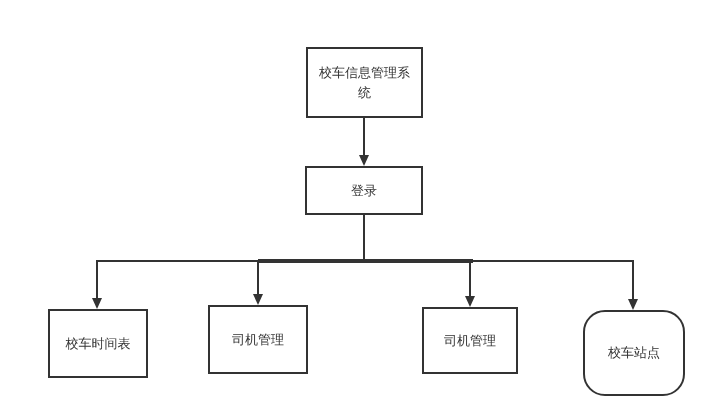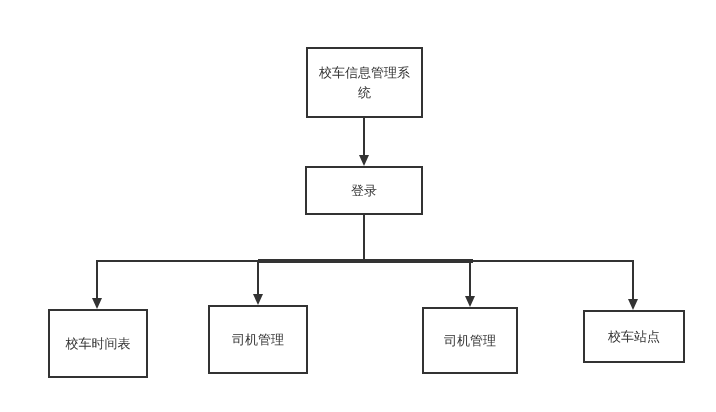--- a/index.html
+++ b/index.html
@@ -64,21 +64,21 @@
   </div>
 
   <div class="node" style="left:208px; top:305px; width:100px; height:69px;">
     <span>司机管理</span>
   </div>
 
   <div class="node" style="left:422px; top:307px; width:96px; height:67px;">
     <span>司机管理</span>
   </div>
 
-  <div class="node" style="left:583px; top:310px; width:102px; height:53px;">
+  <div class="node" style="left:583px; top:310px; width:102px; height:86px;border-radius:22px;">
     <span>校车站点</span>
   </div>
 
   <div class="line" style="left:363px; top:118px; width:2px; height:37px;"></div>
   <div class="arrowhead" style="left:359px; top:155px;"></div>
 
   <div class="line" style="left:363px; top:215px; width:2px; height:46px;"></div>
   <div class="line" style="left:96px; top:260px; width:538px; height:2px;"></div>
   <div class="line" style="left:258px; top:259px; width:215px; height:4px;"></div>
 

